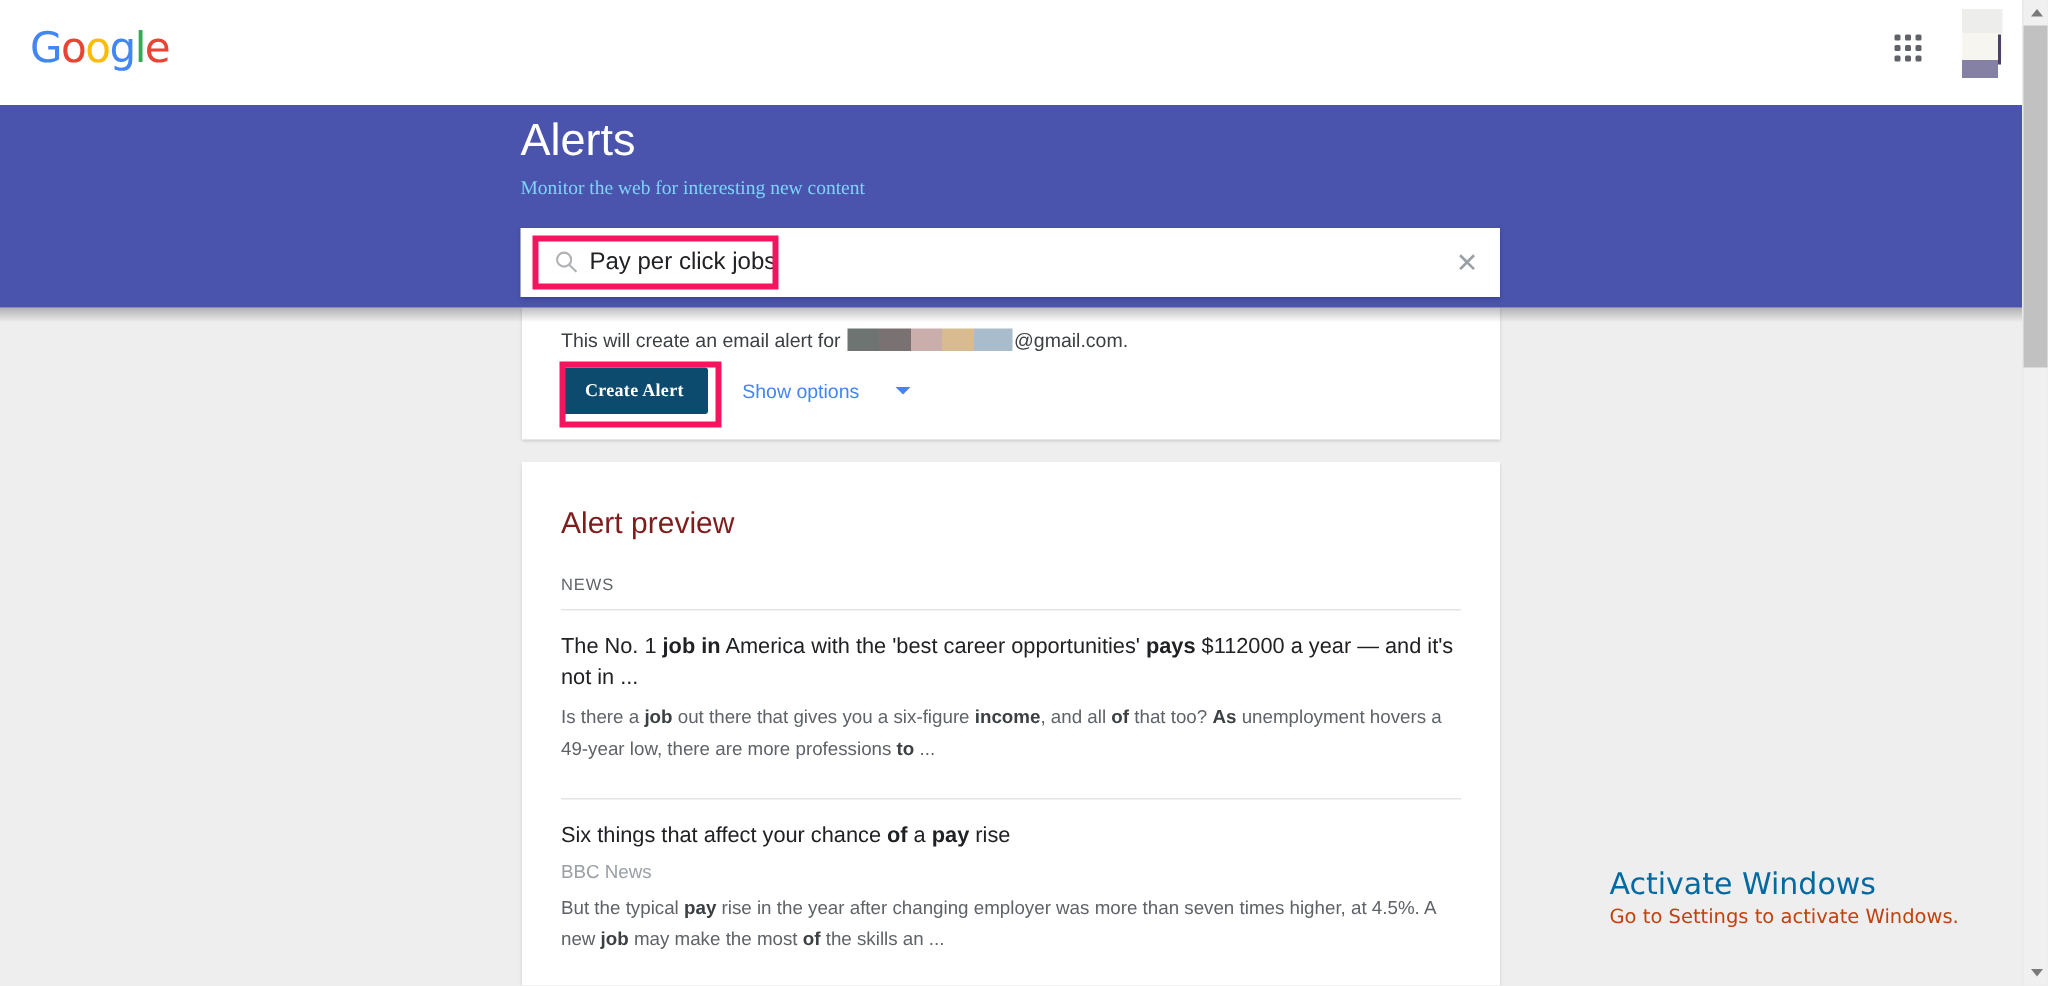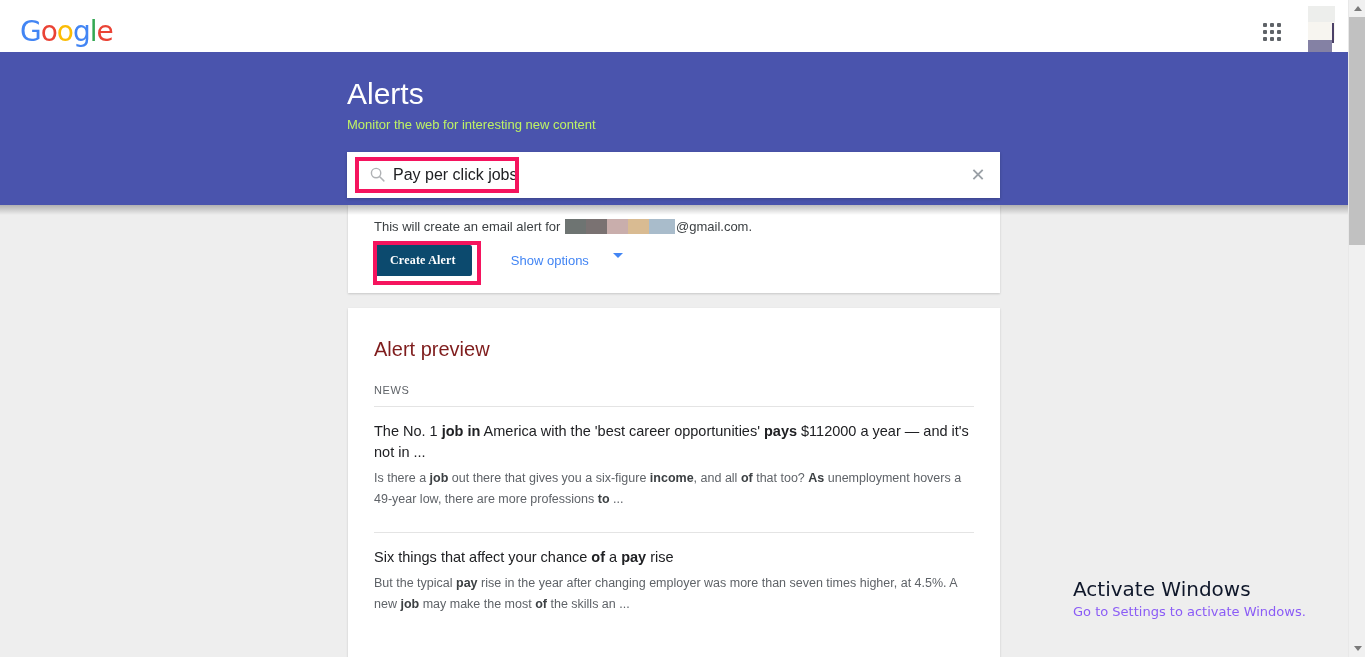--- a/index.html
+++ b/index.html
@@ -25,21 +25,21 @@
     height: 657px;
     background: #eeeeee;
     overflow: hidden;
   }
 
   
   #topbar {
     position: absolute;
     left: 0; top: 0;
     width: 1348px;
-    height: 52px;
+    height: 70px;
     background: #ffffff;
     z-index: 6;
   }
 
   #google-logo {
     position: absolute;
     left: 20px;
     top: 18px;
     font-family: "DejaVu Sans", sans-serif;
     font-size: 28px;
@@ -122,22 +122,23 @@
     line-height: 36px;
     color: #ffffff;
     font-weight: 400;
   }
   #hero-subtitle {
     position: absolute;
     left: 347px;
     top: 76px;
     font-size: 13px;
     line-height: 18px;
-    color: #bef264;
+    color: #7dd3fc;
     font-weight: 400;
+    font-family: Liberation Serif, serif;
   }
 
   
   #searchbar {
     position: absolute;
     left: 347px;
     top: 112px;
     width: 653px;
     height: 46px;
     background: #ffffff;
@@ -254,25 +255,26 @@
   }
 
   #create-row {
     position: absolute;
     left: 26px;
     top: 40px;
     display: flex;
     align-items: center;
   }
   #show-options {
-    margin-left: 39px;
+    margin-left: 23px;
     color: #4285f4;
     font-size: 13px;
     cursor: pointer;
     display: flex;
+    align-items: center;
     white-space: nowrap;
     gap: 16px;
   }
   #show-options .caret {
     display: inline-block;
     margin-left: 8px;
     width: 0; height: 0;
     border-left: 5px solid transparent;
     border-right: 5px solid transparent;
     border-top: 5px solid #4285f4;
@@ -331,28 +333,28 @@
   #watermark {
     position: absolute;
     left: 1073px;
     top: 576px;
     z-index: 5;
     pointer-events: none;
   }
   #wm-title {
     font-family: "DejaVu Sans", sans-serif;
     font-size: 20px;
-    color: #0f172a;
+    color: #0369a1;
     line-height: 26px;
     font-weight: 400;
   }
   #wm-sub {
     font-family: "DejaVu Sans", sans-serif;
     font-size: 13px;
-    color: #8b5cf6;
+    color: #c2410c;
     line-height: 20px;
   }
 
   
   #scrollbar {
     position: absolute;
     right: 0; top: 0;
     width: 17px;
     height: 657px;
     background: #f0f0f0;
@@ -419,20 +421,21 @@
       <div class="hr"></div>
 
       <div id="results">
           <div class="result">
             <div class="result-title"><span>The No. 1 </span><b>job in</b><span> America with the 'best career opportunities' </span><b>pays</b><span> $112000 a year — and it's not in ...</span></div>
             <div class="result-snippet"><span>Is there a </span><b>job</b><span> out there that gives you a six-figure </span><b>income</b><span>, and all </span><b>of</b><span> that too? </span><b>As</b><span> unemployment hovers a 49-year low, there are more professions </span><b>to</b><span> ...</span></div>
           </div>
           <div class="hr"></div>
           <div class="result">
             <div class="result-title"><span>Six things that affect your chance </span><b>of</b><span> a </span><b>pay</b><span> rise</span></div>
+            <div class="result-source">BBC News</div>
             <div class="result-snippet"><span>But the typical </span><b>pay</b><span> rise in the year after changing employer was more than seven times higher, at 4.5%. A new </span><b>job</b><span> may make the most </span><b>of</b><span> the skills an ...</span></div>
           </div>
         </div>
     </div>
 
   </div>
 
   <div id="hero">
     <div id="hero-title">Alerts</div>
     <div id="hero-subtitle">Monitor the web for interesting new content</div>

